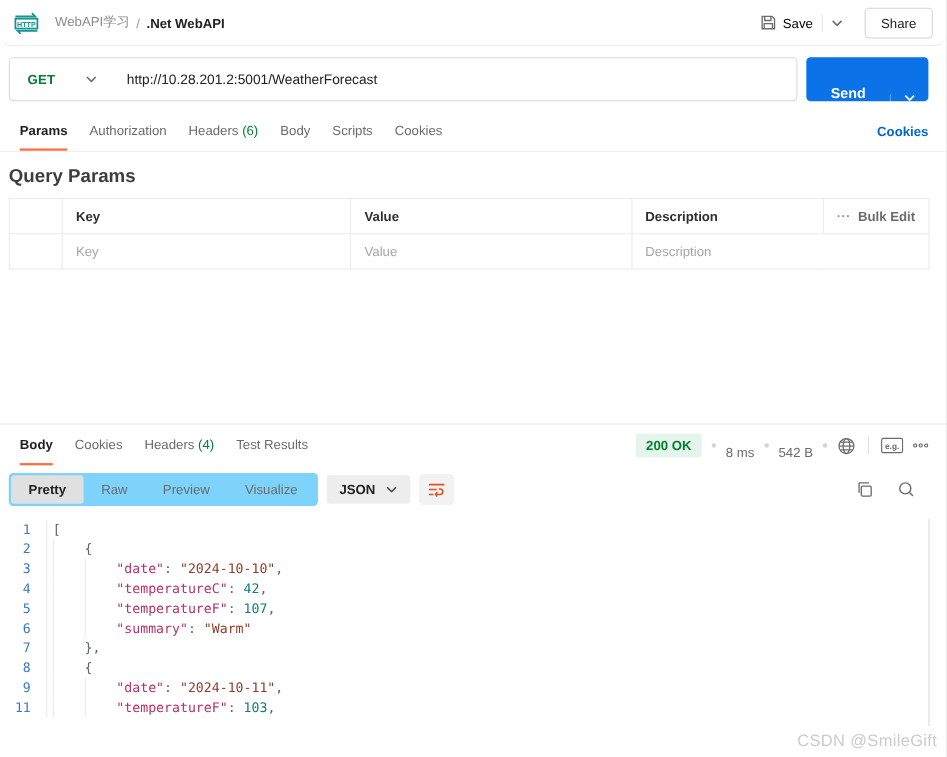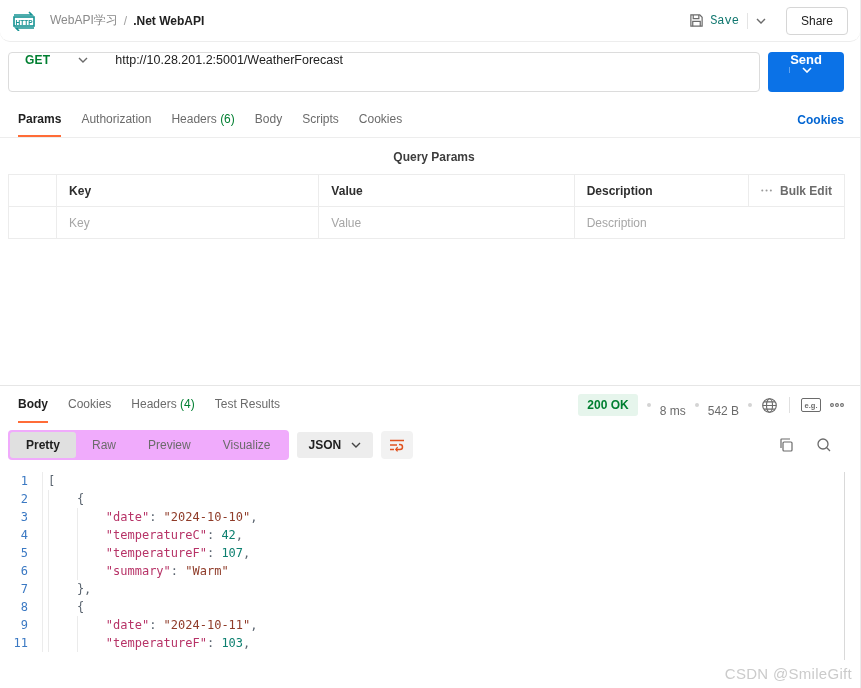--- a/index.html
+++ b/index.html
@@ -11,42 +11,42 @@
     border-right:1px solid #ebebeb;
   }
   
   .topbar { height:42px; display:flex; align-items:center; padding:0 12px; border-bottom:1px solid #ededed;border-radius:10px; }
   .http-badge { margin-right:12px; display:flex; align-items:center; }
   .breadcrumb { display:flex; align-items:center; gap:6px; font-size:12px; }
   .crumb-parent { color:#8a8a8a; cursor:pointer; }
   .crumb-sep { color:#a0a0a0; }
   .crumb-current { color:#212121; font-weight:700; }
   .topbar-right { margin-left:auto; display:flex; align-items:center; }
-  .save-btn { display:flex; align-items:center; gap:6px; color:#0f766e; padding:5px 8px; cursor:pointer;font-family:Liberation Mono, monospace; }
+  .save-btn { display:flex; align-items:center; gap:6px; color:#000000; padding:5px 8px; cursor:pointer; }
   .save-caret { padding:5px 8px; border-left:1px solid #e4e4e4; color:#6b6b6b; display:flex; align-items:center; cursor:pointer; margin-right:12px; }
   .share-btn { border:1px solid #d6d6d6; border-radius:4px; padding:6px 14px; color:#212121; background:#fff; cursor:pointer; font-size:12px; }
   
   .request-row { display:flex; align-items:center; padding:10px 16px 10px 8px; gap:8px; }
-  .url-box { flex:1; display:flex; align-items:flex-start; border:1px solid #dcdcdc; border-radius:4px; height:40px; background:#fff; }
+  .url-box { flex:1; display:flex; align-items:center; border:1px solid #dcdcdc; border-radius:4px; height:40px; background:#fff; }
   .method-select { display:flex; align-items:center; gap:28px; padding:0 14px 0 16px; cursor:pointer; }
   .method-label { color:#007f31; font-weight:700; font-size:12px; letter-spacing:.2px; }
   .url-divider { width:1px; background:#e6e6e6; margin:7px 0; }
   .url-input { flex:1; border:none; outline:none; font-family:"Liberation Sans","DejaVu Sans",sans-serif; font-size:12.5px; color:#212121; padding:0 12px; background:transparent; }
-  .send-btn { display:flex; align-items:center; background:#0b72e7; border-radius:4px; overflow:hidden; height:40px; cursor:pointer;flex-direction:column; }
+  .send-btn { display:flex; align-items:flex-end; background:#0b72e7; border-radius:4px; overflow:hidden; height:40px; cursor:pointer; }
   .send-main { color:#fff; font-weight:700; font-size:13px; display:flex; align-items:center; padding:0 22px; }
   .send-caret { display:flex; align-items:center; padding:0 12px; border-left:1px solid rgba(255,255,255,.35); color:#fff; }
   
   .req-tabs { display:flex; align-items:center; padding:0 16px 0 8px; border-bottom:1px solid #ededed; height:36px; }
   .req-tab { color:#6b6b6b; padding:9px 10px 11px; cursor:pointer; position:relative; white-space:nowrap; }
   .req-tab.active { color:#212121; font-weight:600; }
   .req-tab.active::after { content:""; position:absolute; left:10px; right:10px; bottom:0; height:2px; background:#ff6c37; }
   .tab-count { color:#007f31; }
   .cookies-link { margin-left:auto; color:#0265d2; font-weight:600; cursor:pointer; }
   
-  .qp-title { font-weight:700; font-size:12px; color:#3d3d3d; padding:12px 0 8px 8px;text-align:center; }
+  .qp-title { font-weight:700; font-size:17px; color:#3d3d3d; padding:12px 0 8px 8px; }
   .qp-table { margin:2px 8px 0 8px; width:837px; border:1px solid #ececec; border-collapse:collapse; table-layout:fixed; }
   .qp-table td,.qp-table th { border:1px solid #ececec; height:32px; font-weight:400; text-align:left; padding:0 12px; font-size:12px; }
   .qp-table th { color:#2e2e2e; font-weight:600; }
   .col-drag { width:48px; }
   .col-key { width:262px; }
   .col-value { width:255px; }
   .col-desc { width:174px; }
   .col-actions { width:96px; }
   .qp-input { border:none; outline:none; width:100%; font-size:12px; font-family:inherit; color:#212121; background:transparent; }
   .qp-input::placeholder { color:#a6a6a6; }
@@ -59,21 +59,21 @@
   .resp-tab.active::after { content:""; position:absolute; left:10px; right:10px; bottom:0; height:2px; background:#ff6c37; }
   .resp-meta { margin-left:auto; display:flex; align-items:center; gap:9px; }
   .status-badge { background:#e6f5ec; color:#007f31; font-weight:600; padding:4px 9px; border-radius:3px; font-size:12px; }
   .meta-dot { width:4px; height:4px; border-radius:50%; background:#d4d4d4; }
   .meta-text { color:#6b6b6b;margin-top:12px; }
   .meta-sep { width:1px; height:16px; background:#e0e0e0; margin:0 2px; }
   .icon-btn { display:flex; align-items:center; justify-content:center; cursor:pointer; color:#6b6b6b; }
   .eg-icon { border:1px solid #6b6b6b; border-radius:2px; font-size:7.5px; padding:1.5px 2.5px; color:#6b6b6b; font-weight:600; }
   
   .view-bar { display:flex; align-items:center; padding:6px 16px 8px 8px; gap:8px; }
-  .seg-group { display:flex; background:#f0abfc; border-radius:4px; padding:2px; }
+  .seg-group { display:flex; background:#7dd3fc; border-radius:4px; padding:2px; }
   .seg-btn { padding:6px 16px; color:#6b6b6b; border-radius:3px; cursor:pointer; white-space:nowrap; }
   .seg-btn.active { background:#e0e0e0; color:#212121; font-weight:600; }
   .json-select { display:flex; align-items:center; gap:10px; background:#ededed; border-radius:3px; padding:6px 12px; color:#212121; font-weight:600; cursor:pointer; }
   .wrap-btn { background:#f2f2f2; border-radius:4px; width:32px; height:28px; display:flex; align-items:center; justify-content:center; cursor:pointer; }
   .view-bar-right { margin-left:auto; display:flex; align-items:center; gap:22px; padding-right:12px; }
   
   .code-area { position:relative; padding-top:4px; font-family:"DejaVu Sans Mono","Liberation Mono",monospace; font-size:12px; }
   .code-line { display:flex; height:18px; line-height:18px; white-space:pre; }
   .ln { width:43px; text-align:right; padding-right:14px; color:#3b79c3; flex:none; border-right:1px solid #ececec; }
   .code-text { padding-left:5px; }

